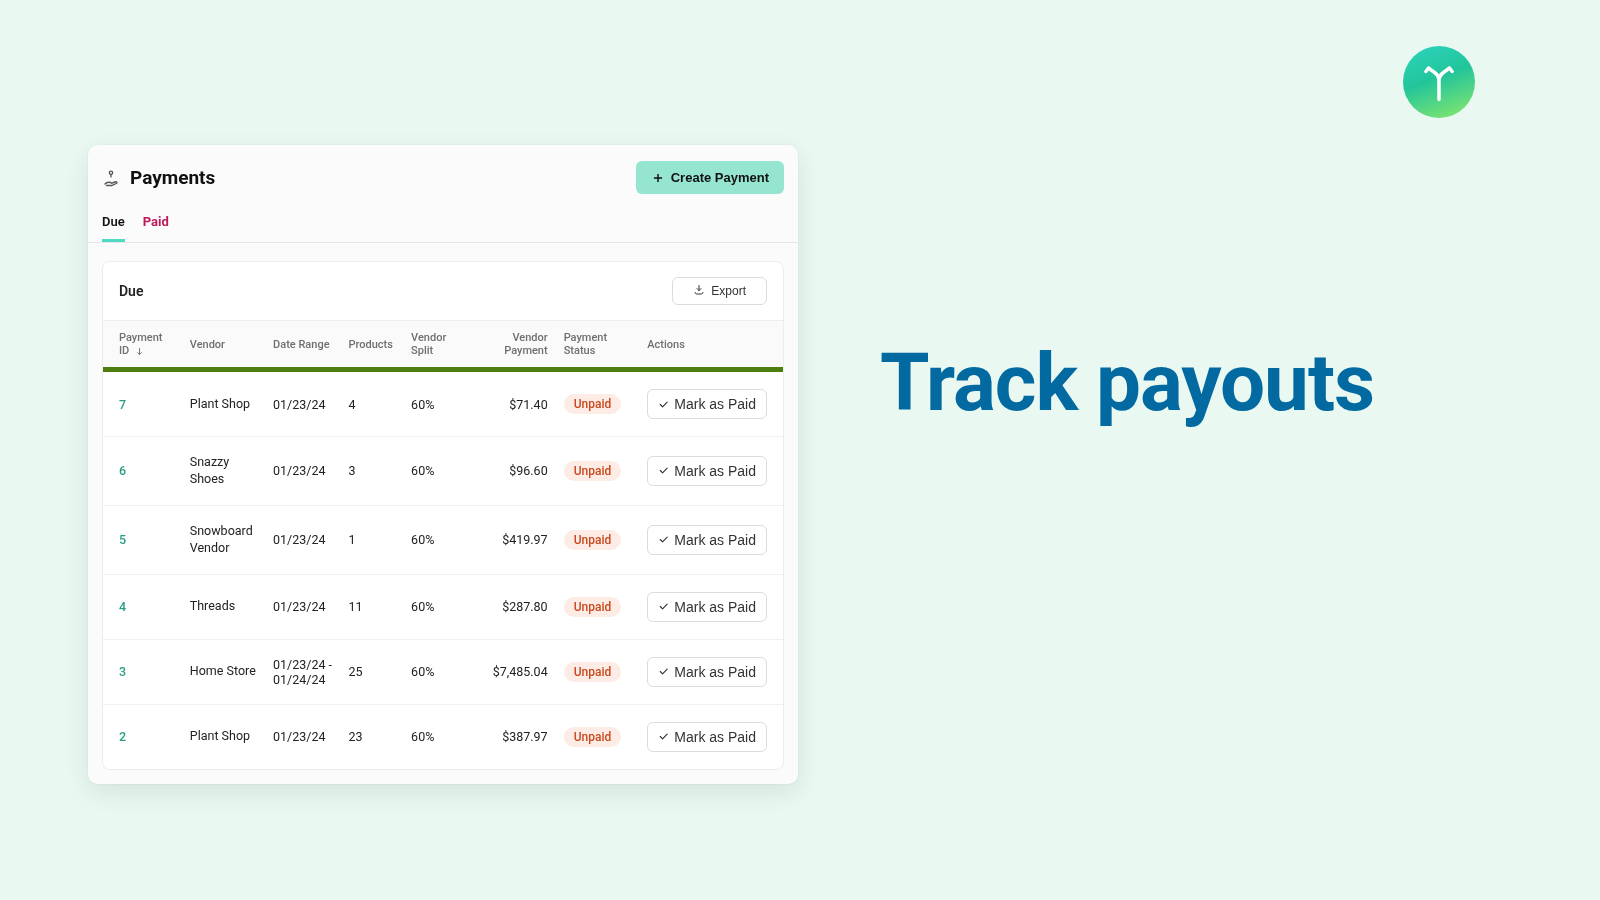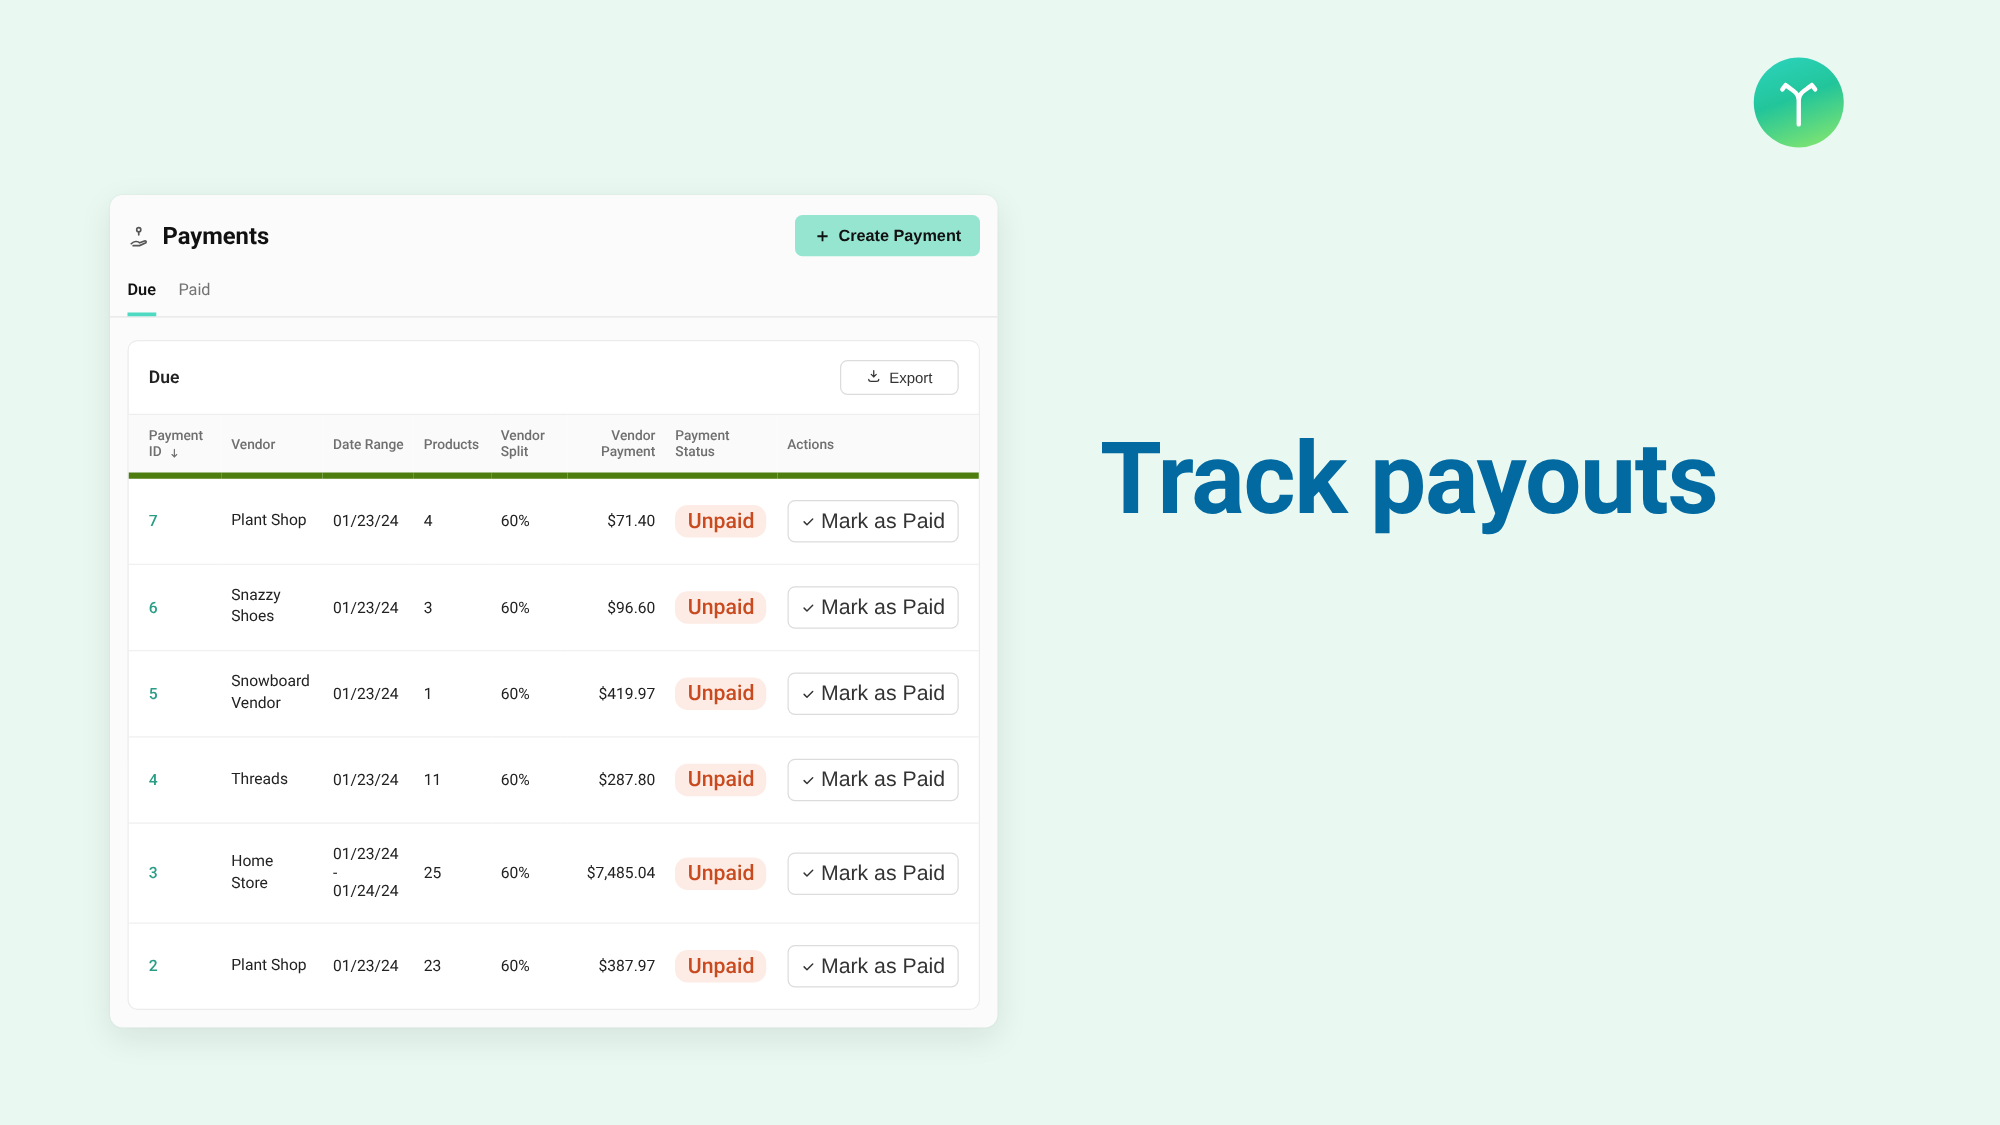--- a/index.html
+++ b/index.html
@@ -1,47 +1,47 @@
 <!DOCTYPE html>
 <html><head>
 <meta charset="utf-8">
 <style>
 * { margin:0; padding:0; box-sizing:border-box; }
 body { font-family:-apple-system,BlinkMacSystemFont,"Segoe UI",Roboto,Helvetica,Arial,sans-serif; background:#e9f9f2; width:1600px; height:900px; position:relative; overflow:hidden; }
 .logo { position:absolute; top:46px; right:125px; width:72px; height:72px; border-radius:50%; background:linear-gradient(160deg,#2dd4bf 0%,#22c59a 45%,#8de96a 100%); display:flex; align-items:center; justify-content:center; }
 .logo svg { width:42px; height:42px; }
 .headline { position:absolute; top:340px; left:880px; font-size:80px; font-weight:700; line-height:1.08; letter-spacing:-1px; color:#0369a1; }
-.card { position:absolute; top:156px; left:88px; width:710px; background:#fafbfa; border-radius:10px; box-shadow:0 8px 26px rgba(0,0,0,0.09), 0 0 0 1px rgba(0,0,0,0.02); overflow:hidden; }
+.card { position:absolute; top:145px; left:88px; width:710px; background:#fafbfa; border-radius:10px; box-shadow:0 8px 26px rgba(0,0,0,0.09), 0 0 0 1px rgba(0,0,0,0.02); overflow:hidden; }
 .card-header { display:flex; align-items:center; justify-content:space-between; padding:16px 14px 0 14px; }
 .title-wrap { display:flex; align-items:center; gap:10px; }
 .title-icon { width:18px; height:18px; color:#555; }
 .page-title { font-size:19px; font-weight:700; color:#111; }
 .create-btn { display:flex; align-items:flex-end; gap:6px; background:#95e5d0; border:none; border-radius:6px; padding:9px 15px; font-size:13px; font-weight:600; color:#111; cursor:pointer; }
 .create-btn svg { width:14px; height:14px; }
 .tabs { display:flex; gap:18px; padding:20px 14px 0 14px; border-bottom:1px solid #e6e6e6; }
-.tab { padding:0 0 10px 0; font-size:13px; font-weight:400; color:#737373; cursor:pointer; border-bottom:3px solid transparent; }
+.tab { padding:0 0 10px 0; font-size:13px; font-weight:700; color:#be185d; cursor:pointer; border-bottom:3px solid transparent; }
 .tab.active { color:#111; font-weight:600; border-bottom-color:#4dd9c2; }
 .section { background:#fff; margin:18px 14px 14px 14px; border:1px solid #ececec; border-radius:8px; }
 .section-head { display:flex; align-items:center; justify-content:space-between; padding:15px 16px; }
 .section-title { font-size:14px; font-weight:600; color:#222; }
 .export-btn { display:flex; align-items:flex-start; gap:6px; background:#fff; border:1px solid #dcdcdc; border-radius:6px; padding:6px 20px; font-size:12px; font-weight:500; color:#333; cursor:pointer; }
 .export-btn svg { width:12px; height:12px; }
 table { width:100%; border-collapse:collapse; }
 thead th { text-align:left; font-size:11px; font-weight:500; color:#6f6f6f; padding:10px 8px; border-top:1px solid #eee; border-bottom:5px solid #4d7c0f; background:#fafafa; }
 thead th:first-child { padding-left:16px; }
 thead th:last-child { padding-right:16px; }
 tbody td { font-size:12.5px; color:#222; padding:17px 8px; border-bottom:1px solid #f0f0f0; }
 tbody tr:last-child td { border-bottom:none; }
 tbody td:first-child { padding-left:16px; }
 tbody td:last-child { padding-right:16px; text-align:right; }
 .id-link { color:#2a9d87; font-weight:500; cursor:pointer; }
 .vendor-cell { max-width:82px; line-height:1.35; }
 .amount { text-align:right; font-variant-numeric:tabular-nums; }
-.badge { display:inline-block; background:#fdece5; color:#c94a1f; font-size:17px; font-weight:500; padding:3px 10px; border-radius:10px; }
-.mark-btn { display:inline-flex; align-items:center; gap:5px; background:#fff; border:1px solid #dcdcdc; border-radius:6px; padding:6px 10px; font-size:17px; font-weight:500; color:#333; cursor:pointer; white-space:nowrap; }
+.badge { display:inline-block; background:#fdece5; color:#c94a1f; font-size:12px; font-weight:500; padding:3px 10px; border-radius:10px; }
+.mark-btn { display:inline-flex; align-items:center; gap:5px; background:#fff; border:1px solid #dcdcdc; border-radius:6px; padding:6px 10px; font-size:14px; font-weight:500; color:#333; cursor:pointer; white-space:nowrap; }
 .mark-btn svg { width:11px; height:11px; }
 .sort-arrow { display:inline-flex; margin-left:3px; vertical-align:middle; }
 .col-id{width:86px}.col-vendor{width:86px}.col-date{width:80px}.col-prod{width:64px}.col-split{width:80px}.col-pay{width:92px}.col-status{width:90px}
 </style>
 </head>
 <body>
 
 <div class="logo">
   <svg viewBox="0 0 48 48">
     <path d="M24 44 V22 M24 22 C24 14 16 12 12 8 M24 22 C24 14 32 12 36 8 M9 12 L12 8 L16 11 M32 11 L36 8 L39 12" stroke="#fff" stroke-width="4" stroke-linecap="round" stroke-linejoin="round" fill="none"></path>

